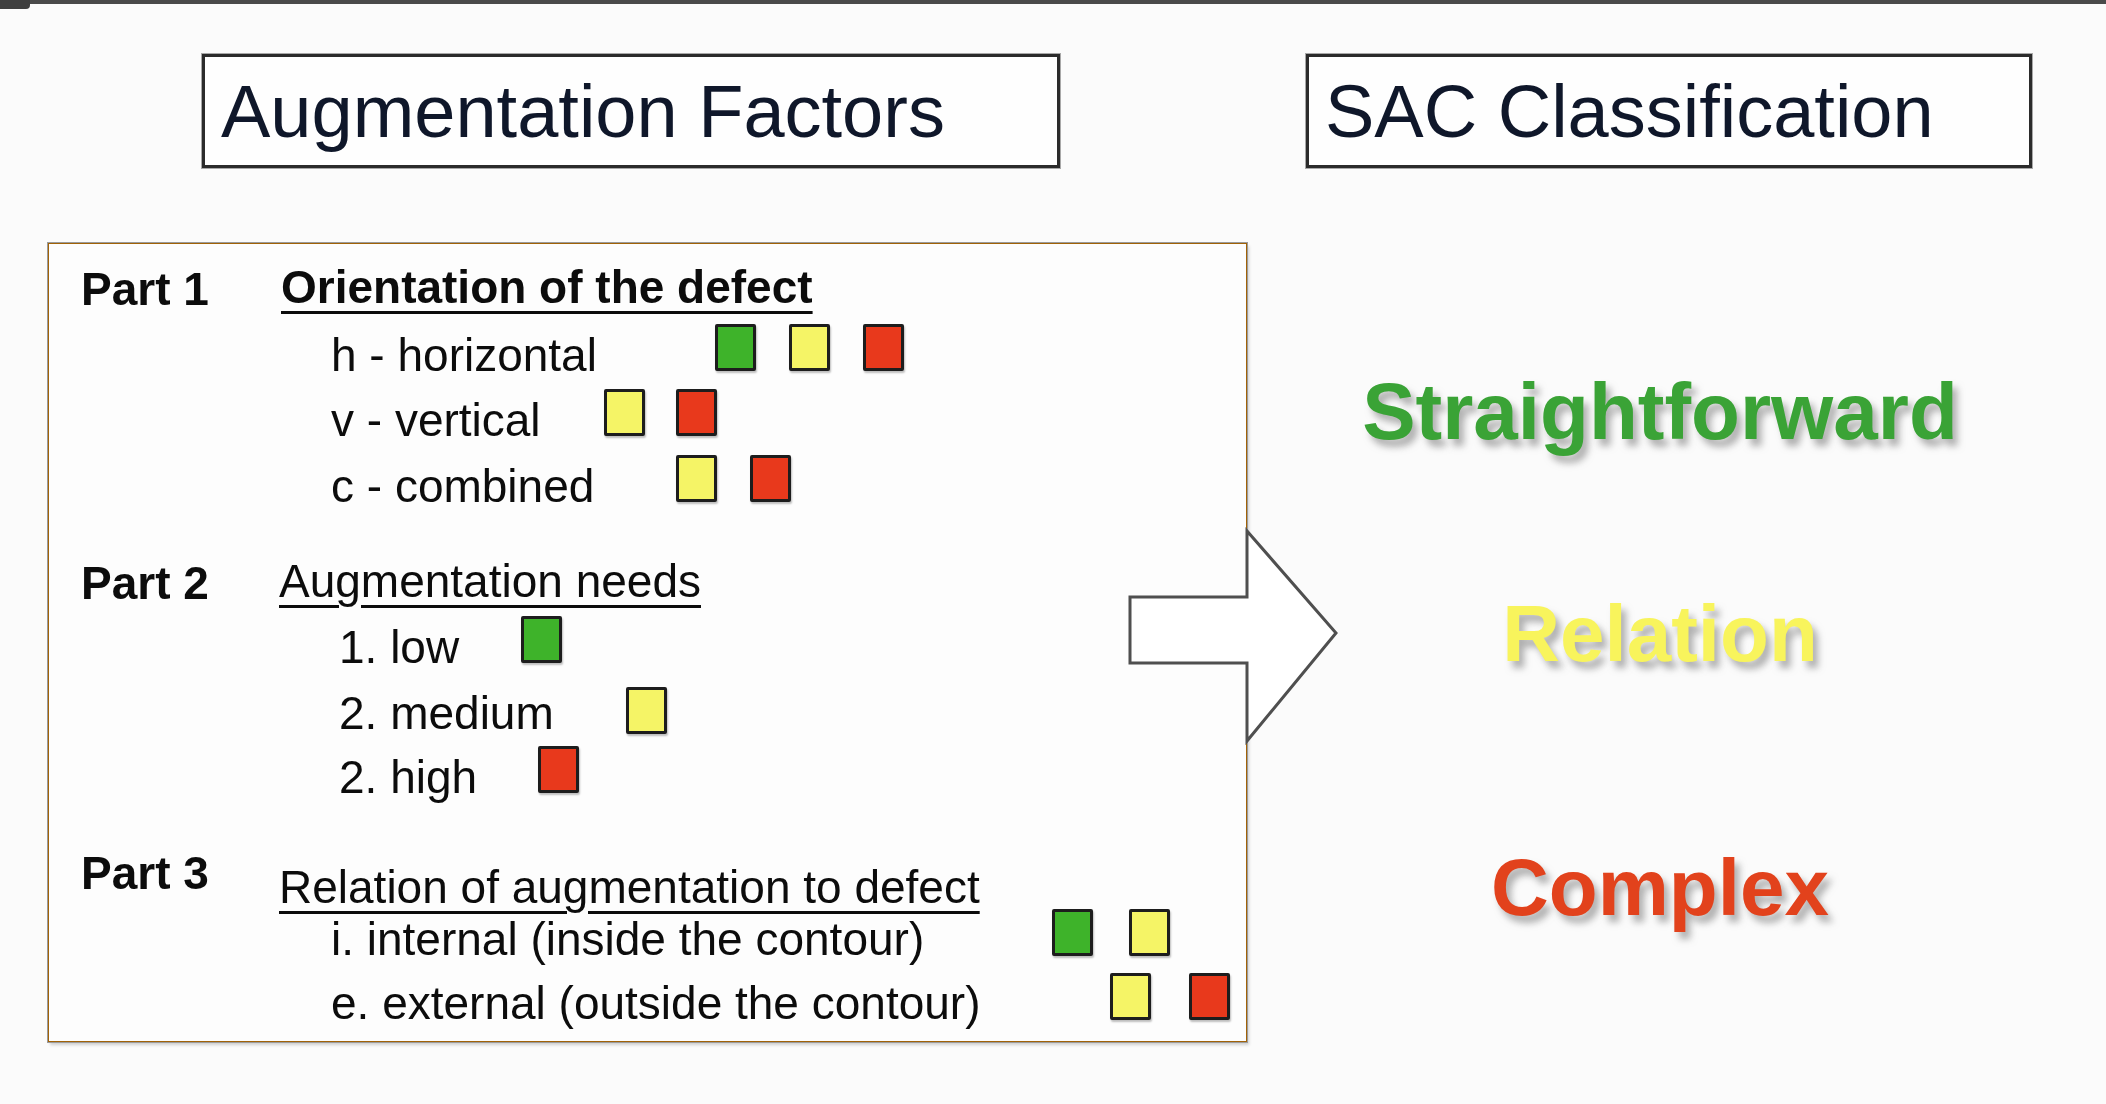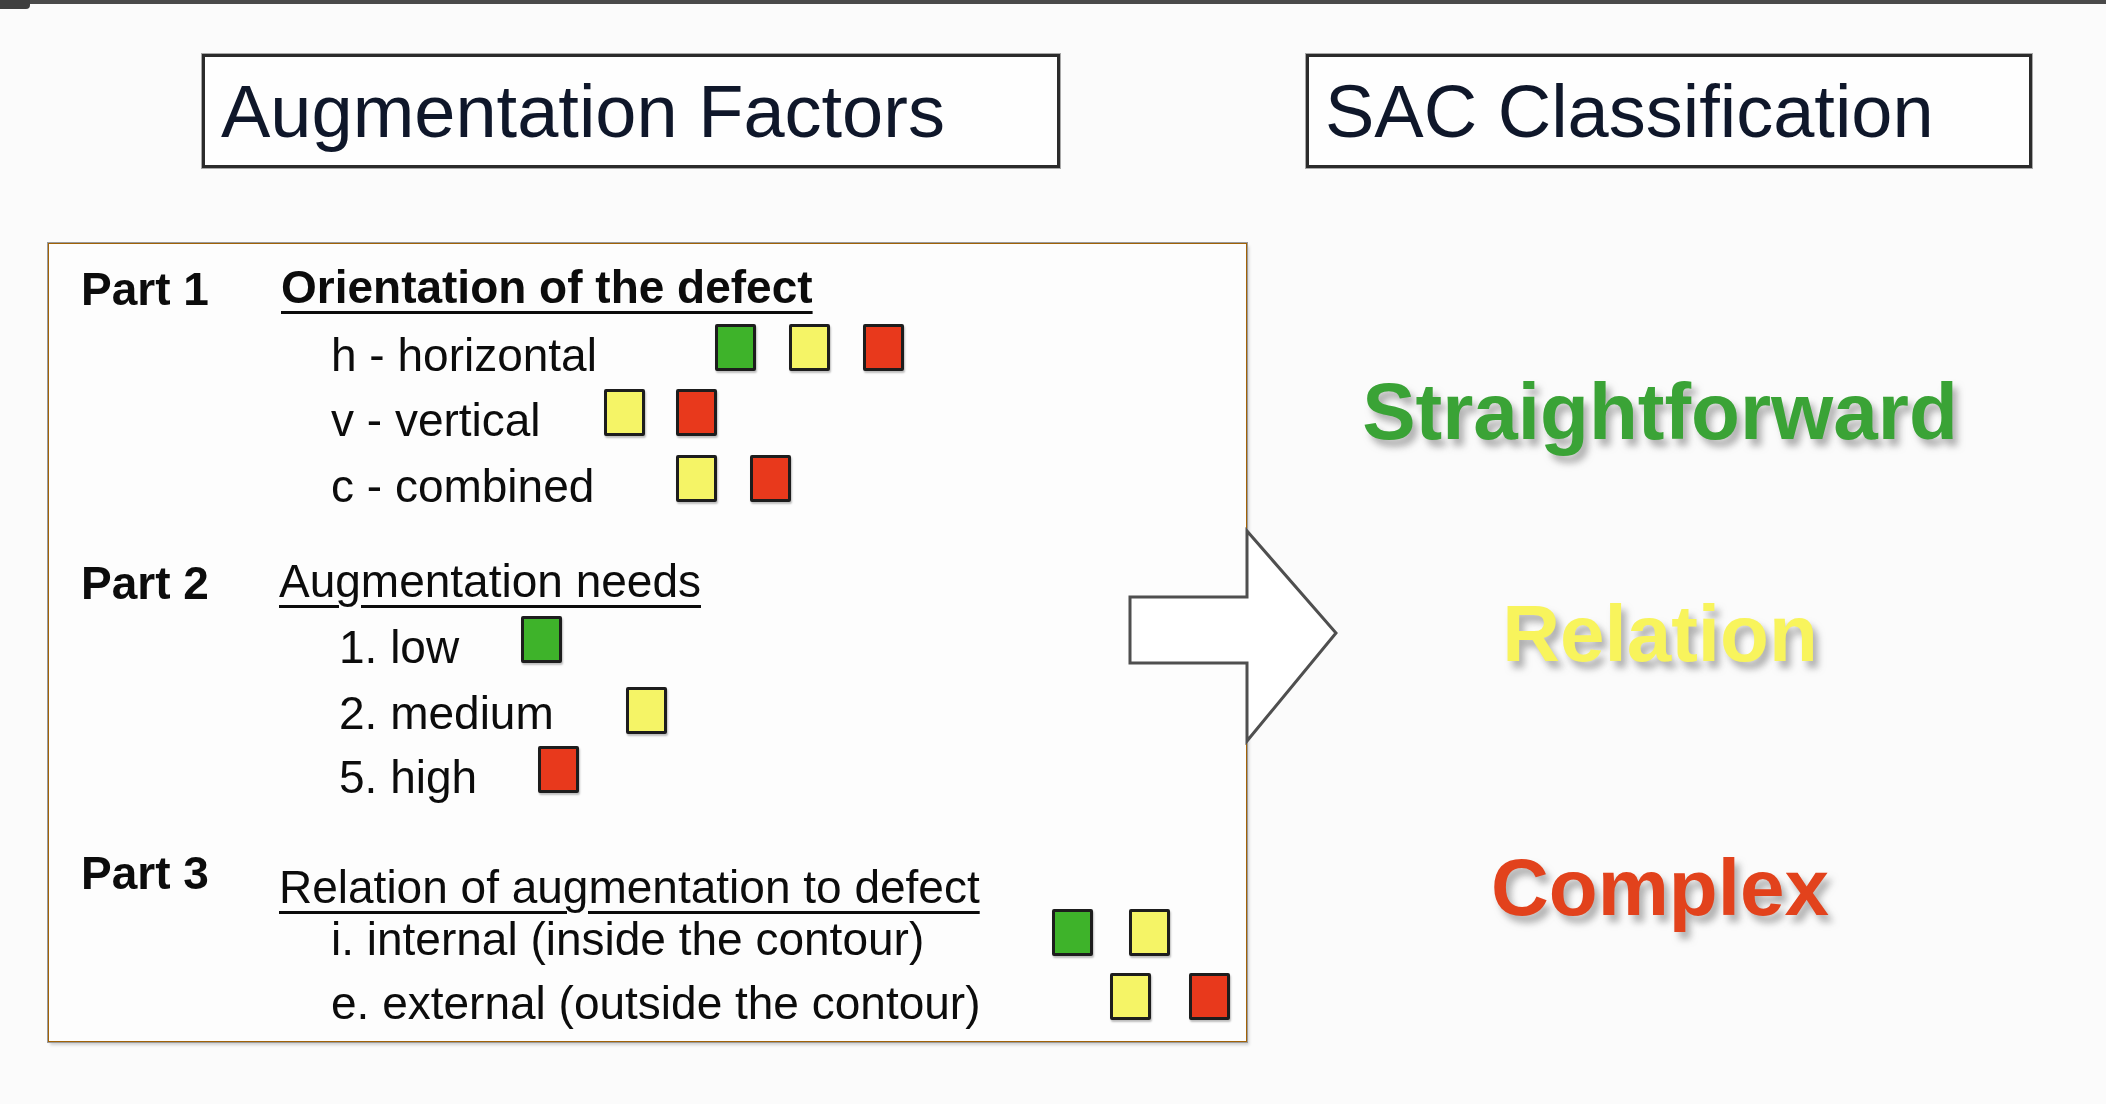--- a/index.html
+++ b/index.html
@@ -73,21 +73,21 @@
       <div class="sq" style="left: 627px; top: 145px; background: rgb(232, 57, 28);"></div>
       <div class="row-text" style="left: 282px; top: 215px;">c - combined</div>
       <div class="sq" style="left: 627px; top: 211px; background: rgb(245, 244, 102);"></div>
       <div class="sq" style="left: 701px; top: 211px; background: rgb(232, 57, 28);"></div>
       <div class="part-label" style="left: 32px; top: 312px;">Part 2</div>
       <div class="part-heading" style="left: 230px; top: 310px;">Augmentation needs</div>
       <div class="row-text" style="left: 290px; top: 376px;">1. low</div>
       <div class="sq" style="left: 472px; top: 372px; background: rgb(62, 179, 42);"></div>
       <div class="row-text" style="left: 290px; top: 442px;">2. medium</div>
       <div class="sq" style="left: 577px; top: 443px; background: rgb(245, 244, 102);"></div>
-      <div class="row-text" style="left: 290px; top: 506px;">5. high</div>
+      <div class="row-text" style="left: 290px; top: 506px;">2. high</div>
       <div class="sq" style="left: 489px; top: 502px; background: rgb(232, 57, 28);"></div>
       <div class="part-label" style="left: 32px; top: 602px; text-align: right;">Part 3</div>
       <div class="part-heading" style="left: 230px; top: 616px;">Relation of augmentation to defect</div>
       <div class="row-text" style="left: 282px; top: 668px;">i. internal (inside the contour)</div>
       <div class="sq" style="left: 1003px; top: 665px; background: rgb(62, 179, 42);"></div>
       <div class="sq" style="left: 1080px; top: 665px; background: rgb(245, 244, 102);"></div>
       <div class="row-text" style="left: 282px; top: 732px;">e. external (outside the contour)</div>
       <div class="sq" style="left: 1061px; top: 729px; background: rgb(245, 244, 102);"></div>
       <div class="sq" style="left: 1140px; top: 729px; background: rgb(232, 57, 28);"></div>
     </div>

